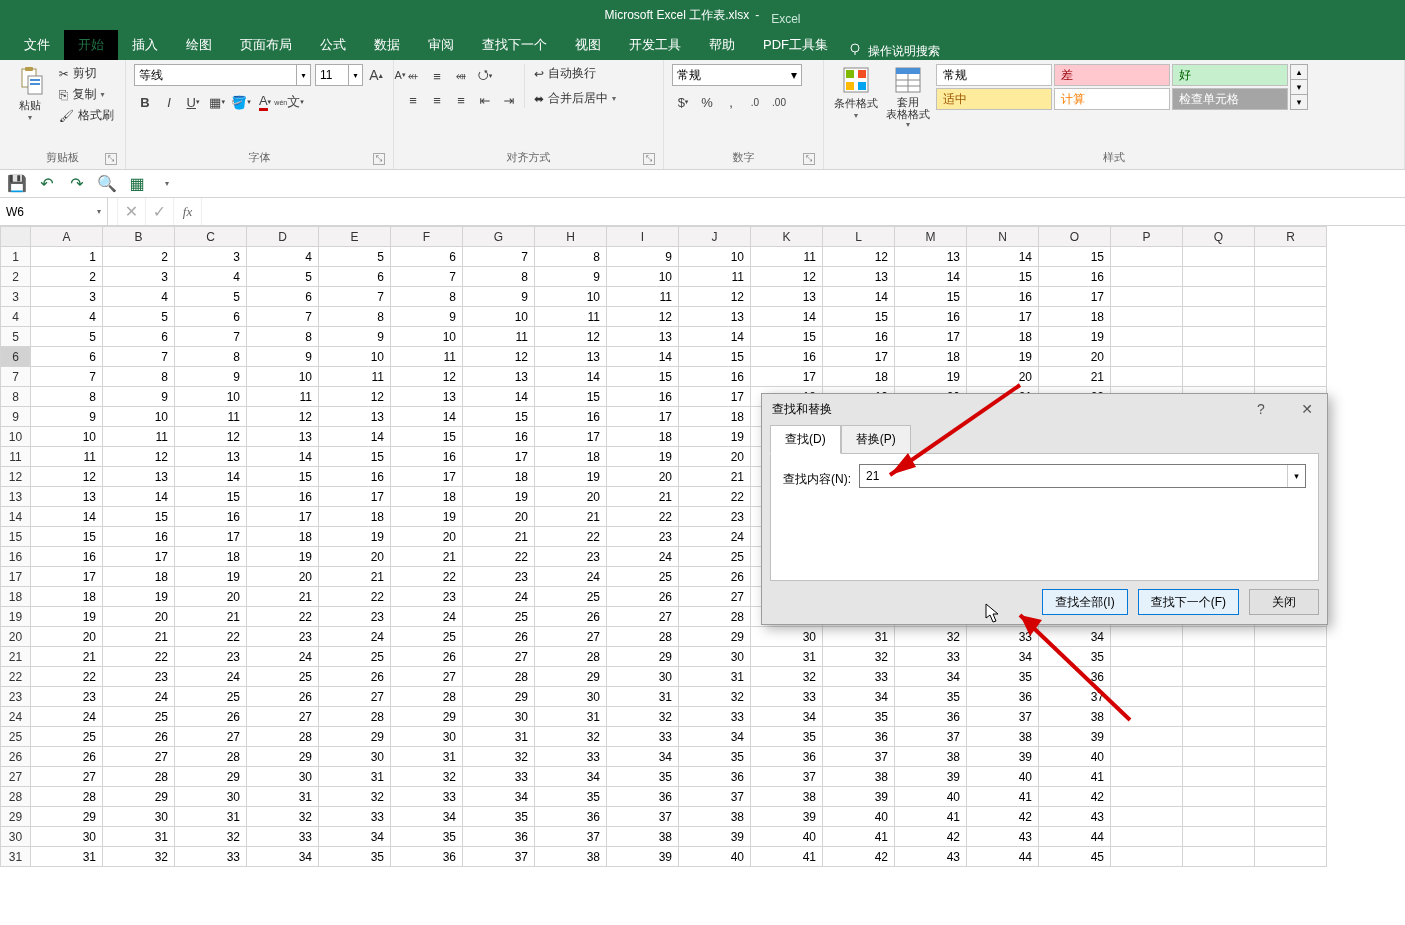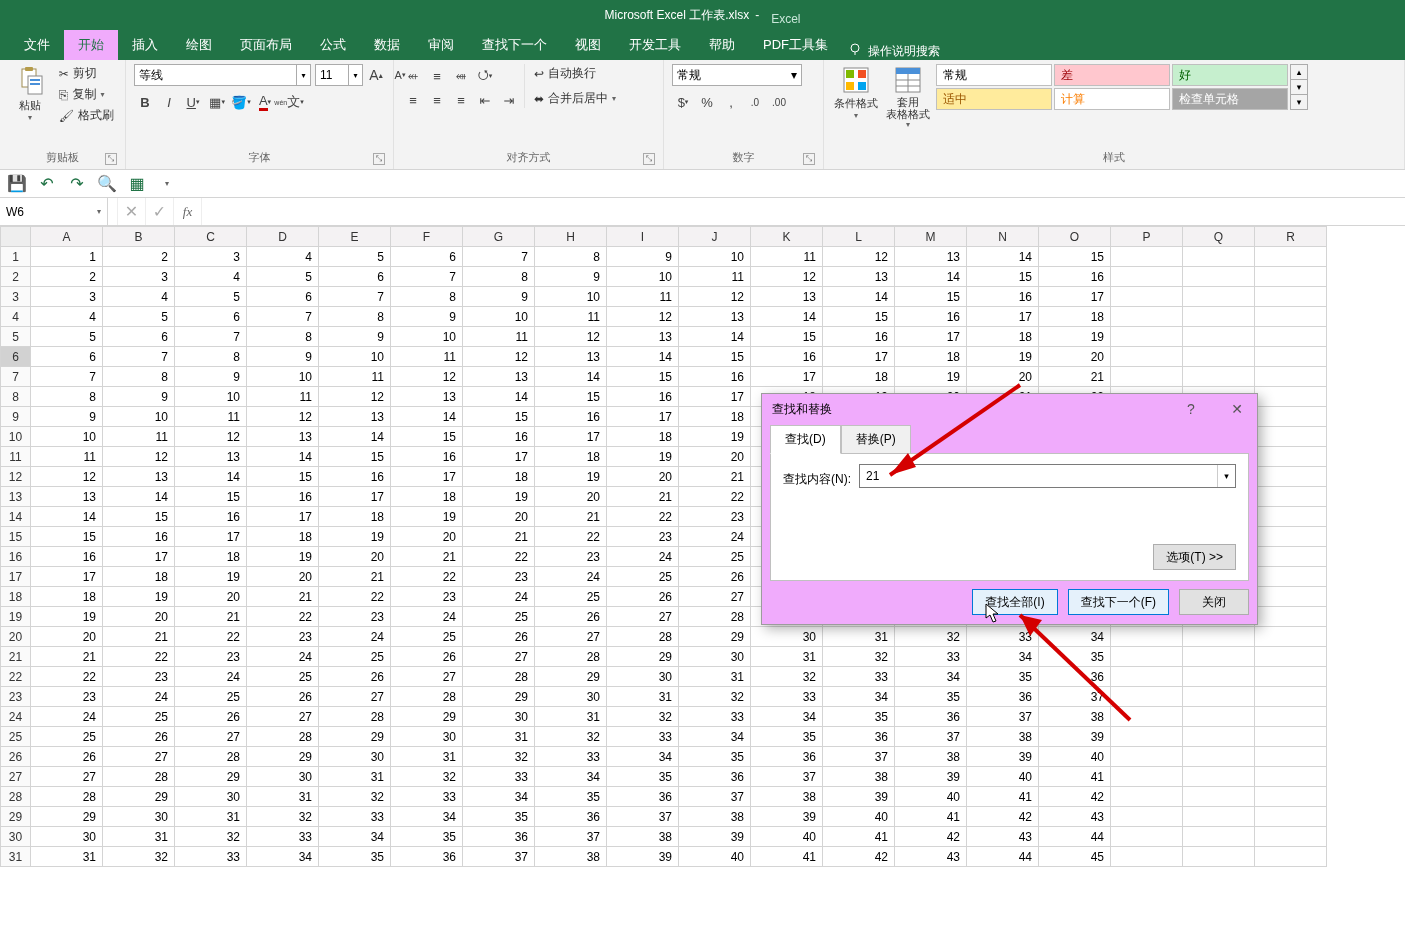--- a/index.html
+++ b/index.html
@@ -6,21 +6,21 @@
 body { width:1405px; height:925px; background:#fff; overflow:hidden; position:relative; }
 
 
 .titlebar { height:30px; background:#217346; color:#fff; display:flex; align-items:center; justify-content:center; font-size:12px; }
 .titlebar .fname { color:#fff; }
 .titlebar .app { color:#c9e7d9; margin-left:6px;margin-top:8px; }
 
 
 .tabs { height:30px; background:#217346; display:flex; align-items:flex-end; padding-left:10px; }
 .tab { color:#fff; font-size:13px; padding:6px 14px; cursor:pointer; }
-.tab.active { background:#f0abfc; color:#217346; }
+.tab.active { background:#000000; color:#217346; }
 .tell { display:flex; align-items:flex-start; color:#fff; font-size:12px; margin-left:6px; }
 .tell svg { margin-right:6px; }
 
 
 .ribbon { height:110px; background:#f3f3f3; border-bottom:1px solid #d4d4d4; display:flex; }
 .group { border-right:1px solid #e1e1e1; padding:4px 8px 2px; display:flex; flex-direction:column; justify-content:space-between; }
 .group-body { display:flex; align-items:flex-start; gap:4px; flex:1; }
 .group-label { position:relative; font-size:11px; color:#666; text-align:center; padding-bottom:2px; }
 .group-label .launcher { position:absolute; right:0; bottom:2px; width:12px; height:12px; border:1px solid #aaa; font-size:8px; line-height:10px; color:#666; }
 
@@ -64,21 +64,21 @@
 .sheet th, .sheet td { border:1px solid #d4d4d4; height:20px; }
 .sheet thead th { background:#f4f2f3; font-weight:normal; color:#333; text-align:center; position:sticky; top:0; }
 .sheet thead th:first-child { width:30px; background:#f4f2f3; }
 .sheet tbody th { width:30px; background:#fafafa; font-weight:normal; color:#333; text-align:center; }
 .sheet td { width:72px; text-align:right; padding:0 6px; }
 .sheet tbody tr.sel th { background:#d2d2d2; }
 .corner { background:#eee !important; }
 .corner::after { content:""; position:absolute; }
 
 
-.dialog { position:absolute; left:761px; top:393px; width:497px; height:232px; background:#f0abfc; border:1px solid #9c9c9c; box-shadow:4px 4px 12px rgba(0,0,0,.3); font-size:12px; }
+.dialog { position:absolute; left:761px; top:393px; width:567px; height:232px; background:#e5e5e5; border:1px solid #9c9c9c; box-shadow:4px 4px 12px rgba(0,0,0,.3); font-size:12px; }
 .dlg-title { height:30px; display:flex; align-items:center; justify-content:space-between; padding:0 8px 0 10px; }
 .dlg-title .right { display:flex; gap:22px; align-items:center; color:#555; }
 .dlg-title .x { width:24px; height:24px; display:flex; align-items:center; justify-content:center; font-size:14px; }
 .dlg-tabs { display:flex; padding:0 8px; gap:0; }
 .dlg-tab { padding:5px 14px; border:1px solid #c0c0c0; background:#f0f0f0; font-size:12px; position:relative; top:1px; }
 .dlg-tab.active { background:#fff; border-bottom-color:#fff; z-index:2; }
 .dlg-body { background:#fff; border:1px solid #c0c0c0; margin:0 8px; height:128px; padding:10px 12px; display:flex; flex-direction:column; justify-content:space-between; }
 .dlg-row { display:flex; align-items:flex-end; gap:8px; }
 .dlg-input { flex:1; display:flex; border:1px solid #7a7a7a; height:24px; }
 .dlg-input input { flex:1; border:none; padding:0 6px; font-size:12px; outline:none; }
@@ -1037,23 +1037,20 @@
     <div class="dlg-tab"><span>替换(P)</span></div>
   </div>
   <div class="dlg-body">
     <div class="dlg-row">
       <label><span>查找内容(N):</span></label>
       <div class="dlg-input">
         <input value="21" style="">
         <div class="combo">▾</div>
       </div>
     </div>
-    <div class="opt-row">
-      <button class="dlg-btn"><span>选项(T) &gt;&gt;</span></button>
-    </div>
   </div>
   <div class="dlg-footer">
     <button class="dlg-btn primary"><span>查找全部(I)</span></button>
     <button class="dlg-btn primary"><span>查找下一个(F)</span></button>
     <button class="dlg-btn"><span>关闭</span></button>
   </div>
 </div>
 
 <svg class="arrow-anno" style="left:860px;top:375px" width="180" height="120">
   <line x1="160" y1="10" x2="30" y2="100"></line>

